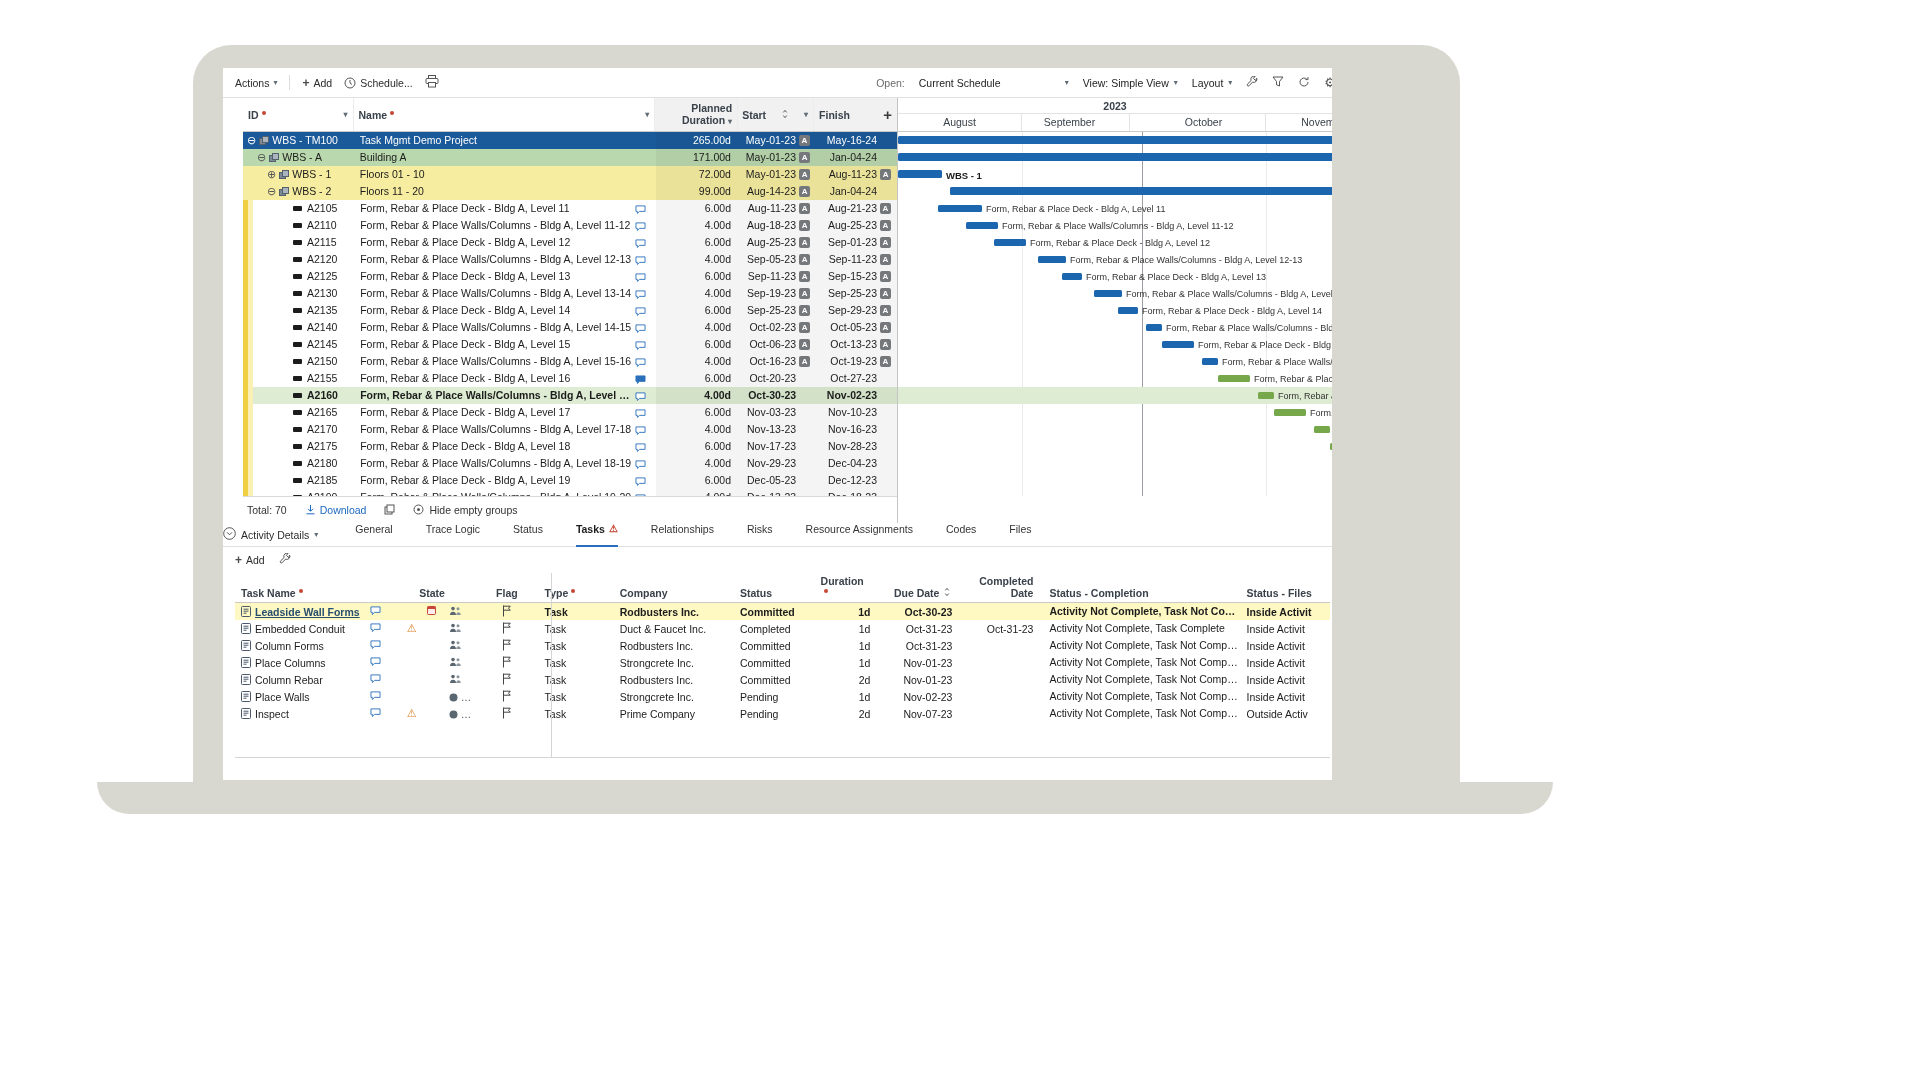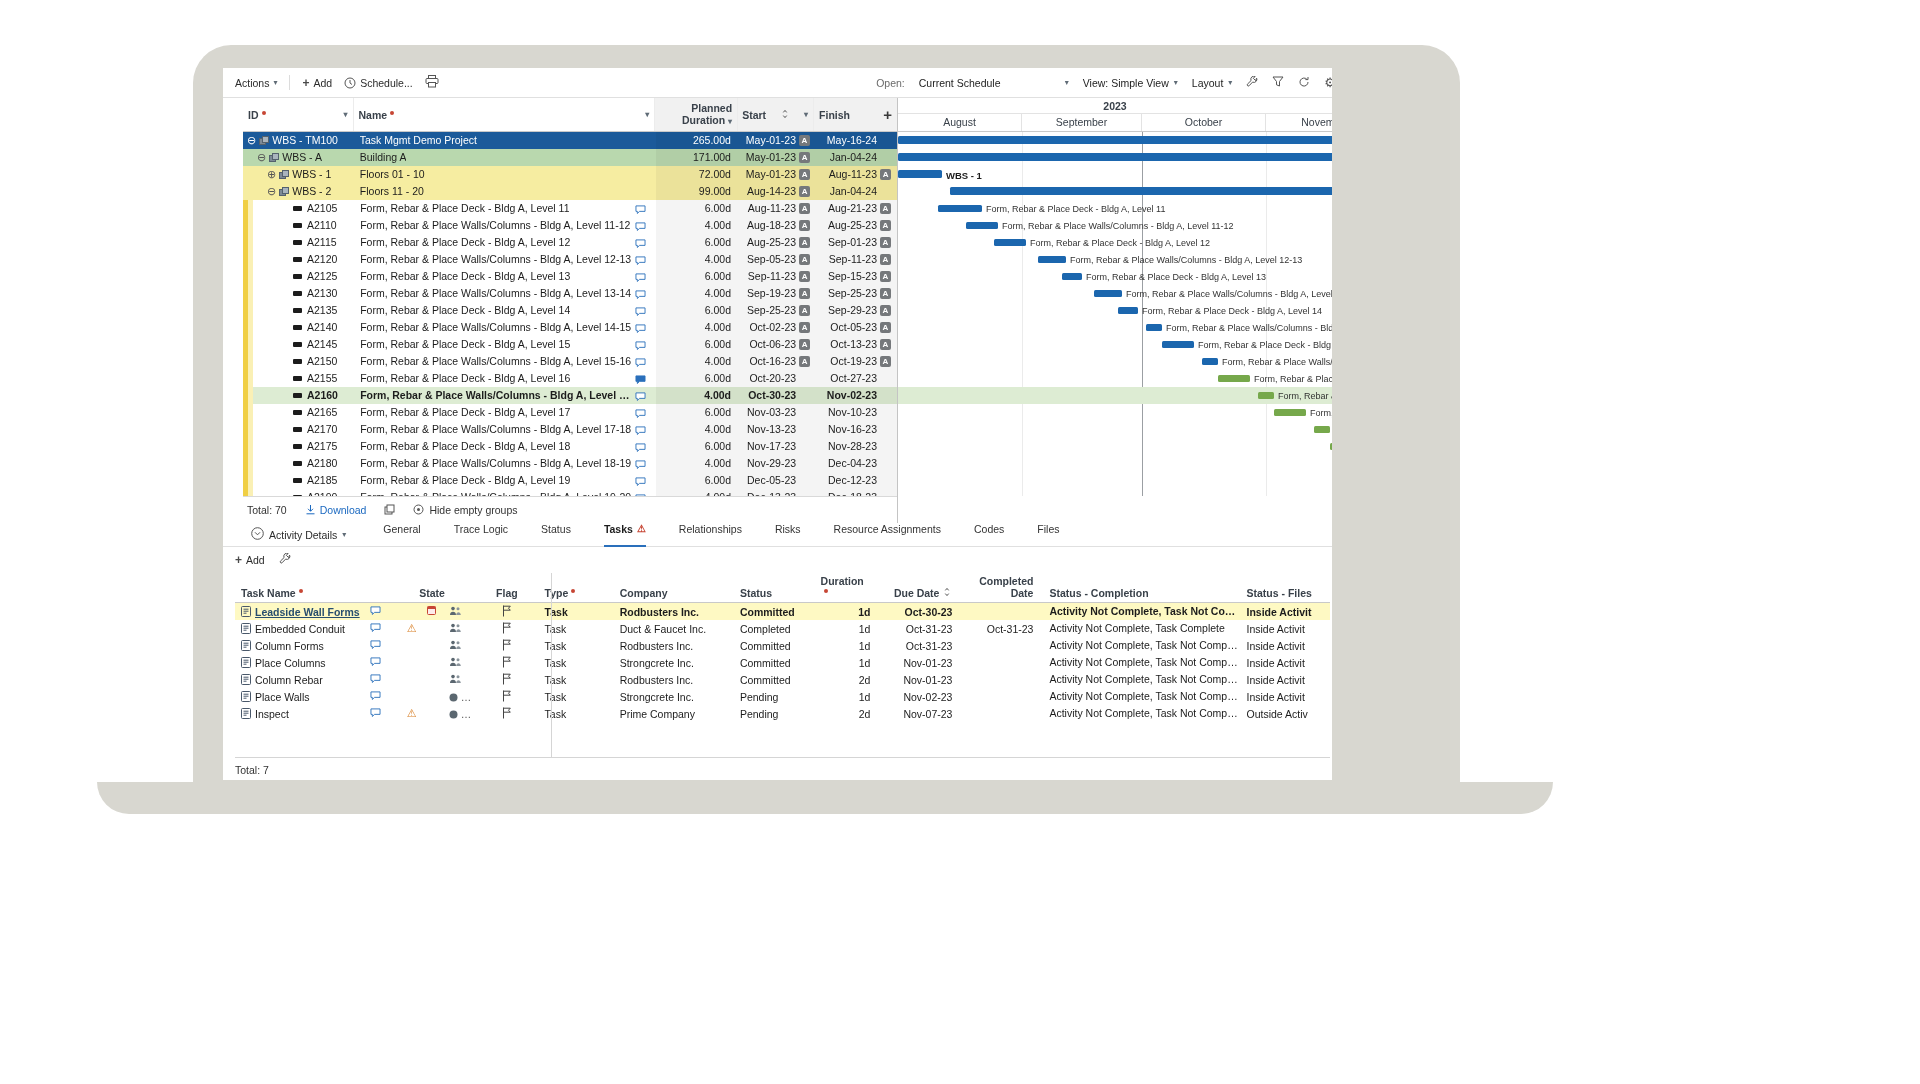--- a/index.html
+++ b/index.html
@@ -85,21 +85,21 @@
   .gline.dd { background:#9b9fa3; }
   .gband { position:absolute; left:0; right:0; height:17px; background:#ddecd3; }
   .gbar { position:absolute; height:7px; border-radius:1.5px; }
   .gbar.wbs { height:8px; }
   .gbar.blue { background:#1b66ae; }
   .gbar.green { background:#76a84b; }
   .glabel { position:absolute; font-size:9px; color:#333; white-space:nowrap; line-height:9px; }
   .glabel.bold { font-weight:bold; font-size:9.5px; color:#1c1c1c; }
 
   
-  .tabs-row { height:24px; display:flex; align-items:center; gap:18px; padding-left:28px; border-bottom:1px solid #e0e0e0; }
+  .tabs-row { height:24px; display:flex; align-items:center; gap:18px; padding-left:0; border-bottom:1px solid #e0e0e0; }
   .selector { display:flex; align-items:center; gap:5px; margin-right:4px; color:#2b2b2b; }
   .tab { height:24px; display:flex; align-items:flex-start; gap:4px; color:#333;margin-left:15px; }
   .tab.active { font-weight:bold; border-bottom:2px solid #2a6fbb; color:#1c1c1c; }
   .twarn { color:#c74634; font-size:10px; }
   .details-toolbar { height:26px; display:flex; align-items:center; gap:14px; padding-left:12px; }
 
   .tasks-wrap { position:relative; margin-left:12px; width:1095px; height:185px; border-bottom:1px solid #d5d5d5; overflow:hidden; }
   .t-header { height:30px; display:flex; align-items:flex-end; border-bottom:1px solid #c9c9c9; font-weight:bold; color:#39414a; padding-bottom:3px; }
   .th { display:flex; align-items:flex-end; }
   .tc-name { width:160px; position:relative; padding-left:6px; }
@@ -758,21 +758,21 @@
                   </svg></span>
               <span>Hide empty groups</span>
             </span>
           </div>
         </div>
         <div class="gantt-pane">
           <div class="gantt-header">
             <div class="g-year">2023</div>
             <div class="g-months" id="gantt-months">
                 <div class="month-seg" style="left: 0px; width: 124px;">August</div>
-                <div class="month-seg" style="left: 124px; width: 120px;">September</div>
+                <div class="month-seg" style="left: 112px; width: 120px;">September</div>
                 <div class="month-seg" style="left: 244px; width: 124px;">October</div>
                 <div class="month-seg" style="left: 368px; width: 120px;">November</div>
               </div>
           </div>
           <div class="gantt-body" id="gantt-body">
               <div class="gline " style="left: 124px;"></div>
               <div class="gline dd" style="left: 244px;"></div>
               <div class="gline " style="left: 368px;"></div>
               <div class="gbar blue wbs" style="left: 0px; width: 435px; top: 4px;"></div>
               <div class="gbar blue wbs" style="left: 0px; width: 435px; top: 21px;"></div>
@@ -1159,18 +1159,17 @@
               <div class="c tc-status">Pending</div>
               <div class="c tc-dur">2d</div>
               <div class="c tc-due">Nov-07-23</div>
               <div class="c tc-comp"></div>
               <div class="tc-sc">Activity Not Complete, Task Not Complete</div>
               <div class="c tc-sd">Outside Activ</div>
             </div>
           </div>
         <div class="frozen-div"></div>
       </div>
-      <div class="t-total">Total: 7</div>
 
     </div>
   </div>
 </div>
 <div class="laptop-base"></div>
 
 </body></html>

